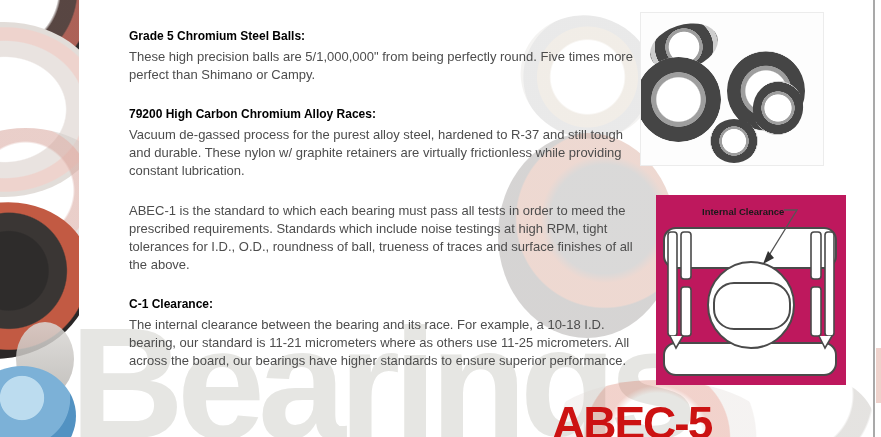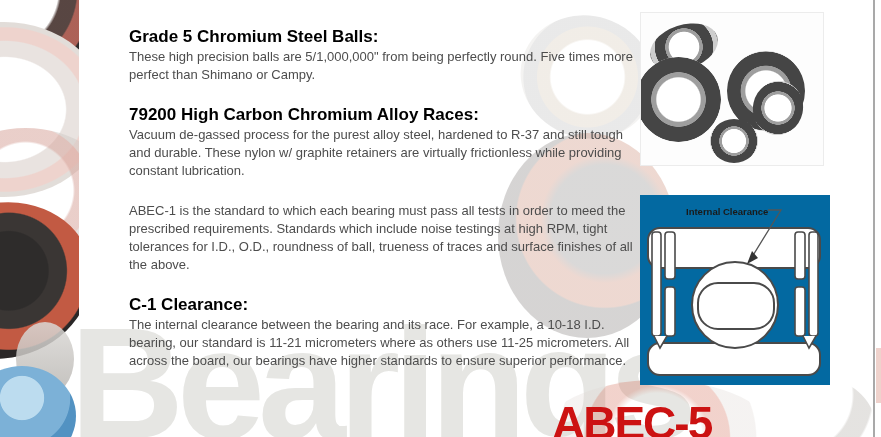--- a/index.html
+++ b/index.html
@@ -36,37 +36,37 @@
   .g2 { left:498px; top:133px; width:178px; height:205px; opacity:.22;
         background:radial-gradient(circle at 60% 42%, #565250 0 34%, #b0502f 40% 55%, #433c39 56% 100%); }
   .g3 { left:540px; top:380px; width:235px; height:115px; opacity:.3;
         background:radial-gradient(circle, rgba(255,255,255,0) 0 34%, #d26a54 40% 55%, #ded6d2 56% 75%, rgba(255,255,255,0) 76%); }
   .g4 { left:763px; top:378px; width:112px; height:95px; opacity:.55;
         background:radial-gradient(circle at 30% 18%, rgba(255,255,255,0) 0 50%, #cfccc8 52% 68%, rgba(255,255,255,0) 70%); }
   .g5 { left:876px; top:348px; width:5px; height:55px; opacity:.6; z-index:3; background:#e4b4aa; border-radius:0; }
 
   
   .content { position:absolute; left:129px; top:28px; width:505px; z-index:2; }
-  .content h3 { margin:0 0 3px 0; font-size:17px; line-height:17px; font-weight:bold; color:#000; }
+  .content h3 { margin:0 0 3px 0; font-size:12px; line-height:17px; font-weight:bold; color:#000; }
   .content p  { margin:0 0 22px 0; font-size:13px; line-height:18px; color:#4d4d4d; }
 
   
   .photo-box { position:absolute; left:640px; top:12px; width:182px; height:152px; z-index:2;
                background:#fdfdfd; border:1px solid #ececec; overflow:hidden; }
   .photo-box .ring { position:absolute; border-radius:50%;
     background:radial-gradient(circle, #ffffff 0 36%, #9e9e9e 38% 45%, #454545 46% 70%, #cdcdcd 71% 82%, #8d8d8d 83% 96%, #c2c2c2 97% 100%); }
   .b1 { left:8px;   top:12px;  width:70px; height:44px; transform:rotate(-18deg); }
   .b2 { left:-5px;  top:44px;  width:85px; height:85px; }
   .b3 { left:86px;  top:38px;  width:78px; height:80px; }
   .b4 { left:112px; top:68px;  width:50px; height:54px; transform:rotate(12deg); }
   .b5 { left:69px;  top:106px; width:48px; height:44px; }
 
   
-  .diagram-box { position:absolute; left:640px; top:195px; width:190px; height:190px;
-                 background:#0369a1; z-index:2; }
+  .diagram-box { position:absolute; left:656px; top:195px; width:190px; height:190px;
+                 background:#be185d; z-index:2; }
   .diagram-box svg { display:block; }
   .diag-label { font-family:"Liberation Sans", sans-serif; font-size:9.5px; font-weight:bold; fill:#1a1a1a; }
 
   
   .abec5 { position:absolute; left:552px; top:400px; z-index:2;
            font-size:46px; font-weight:bold; letter-spacing:-2px; line-height:1;
            color:#cc1212; white-space:nowrap; }
 
   
   .right-border { position:absolute; left:873px; top:0; width:2px; height:437px; background:#a9a9a9; z-index:3; }

